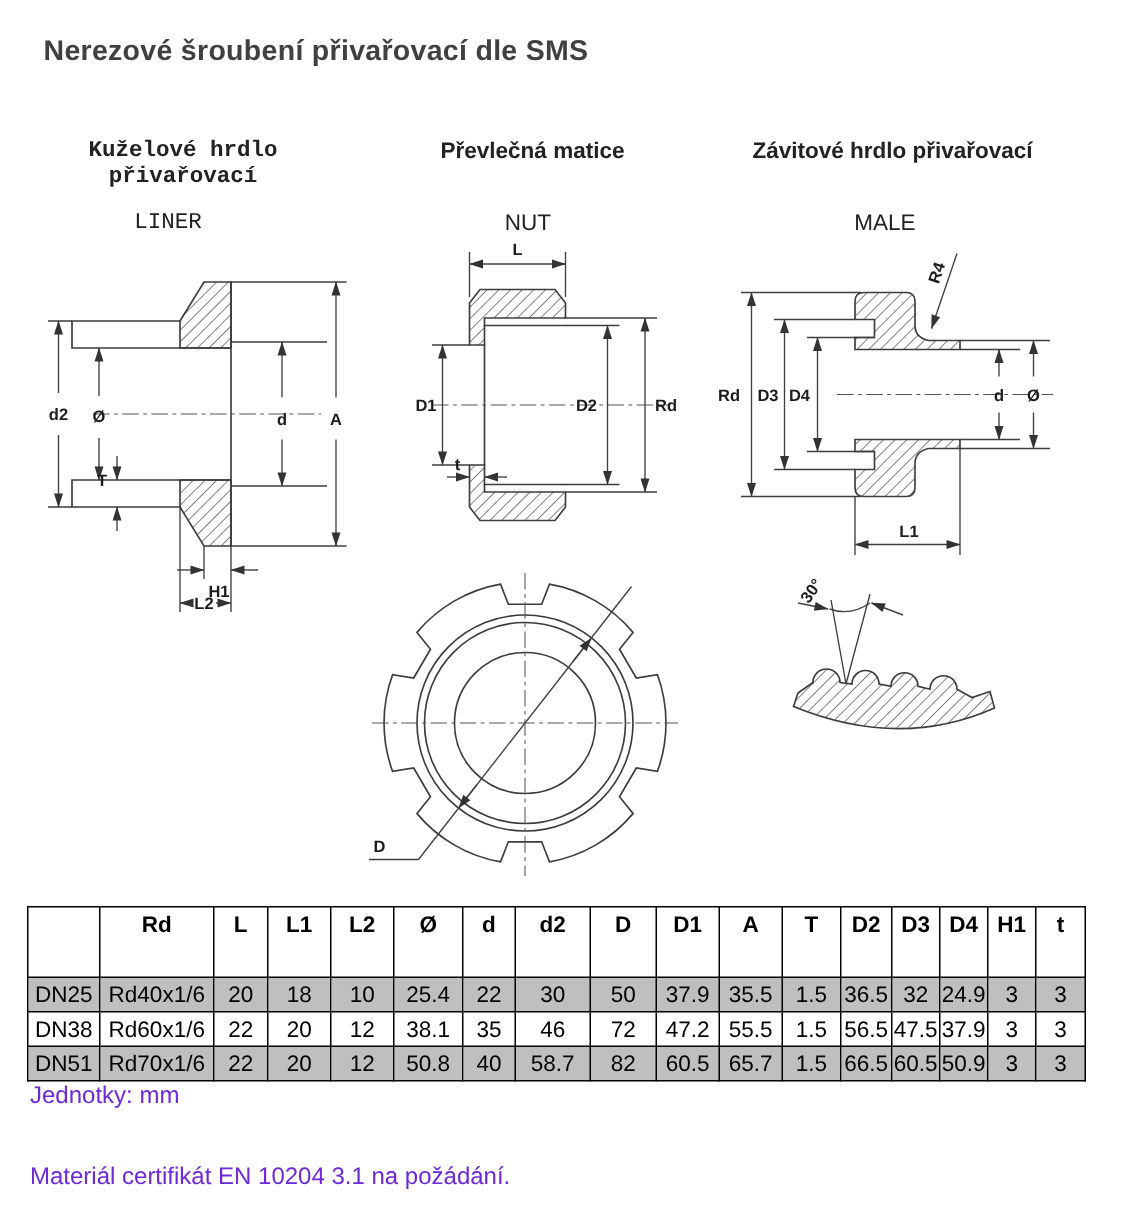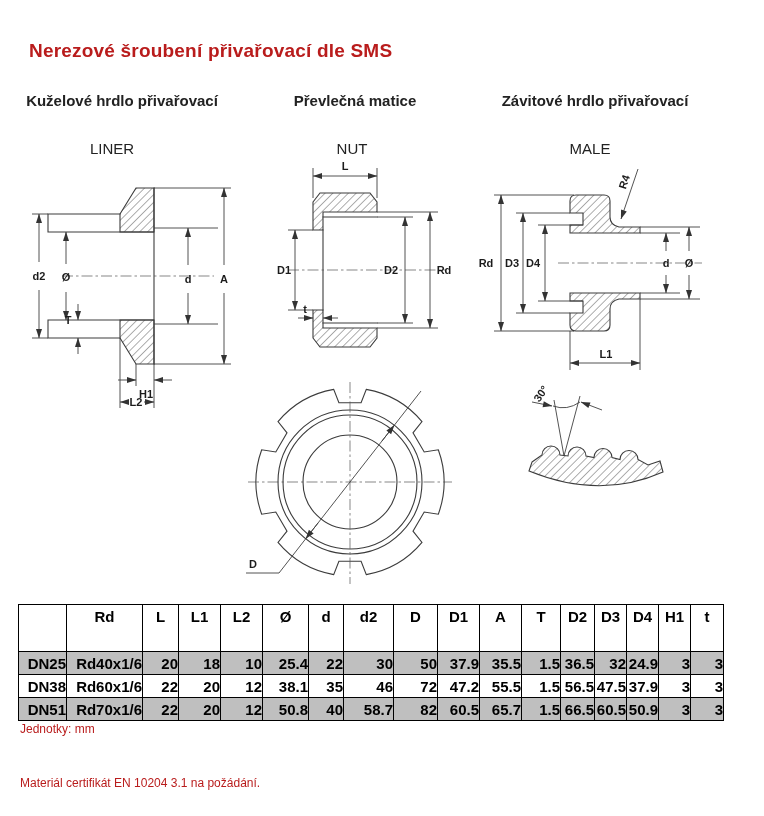--- a/index.html
+++ b/index.html
@@ -1,47 +1,47 @@
 <!DOCTYPE html>
 <html><head>
 <meta charset="utf-8">
 <style>
   html,body { margin:0; padding:0; background:#fff; }
   .page {
     position:relative; width:764px; height:816px; background:#ffffff;
     font-family:"Liberation Sans", sans-serif; color:#1a1a1a; overflow:hidden;
   }
   .title {
-    position:absolute; left:29px; top:40px;
-    font-size:19px; font-weight:700; color:#b91c1c; letter-spacing:0.2px;
+    position:absolute; left:29px; top:24px;
+    font-size:19px; font-weight:700; color:#404040; letter-spacing:0.2px;
   }
   .col-head { position:absolute; top:92px; font-size:15px; font-weight:600; color:#222; text-align:center; }
   .col-sub  { position:absolute; top:122px; font-size:15px; font-weight:500; color:#222; text-align:center;margin-top:18px; }
-  .head-1 { left:22px;  width:200px; }
+  .head-1 { left:22px;  width:200px;font-family:Liberation Mono, monospace; }
   .head-2 { left:272px; width:166px; }
   .head-3 { left:495px; width:200px; }
   .svg-abs { position:absolute; }
   
   .ol { stroke:#3c3c3c; stroke-width:1.1; fill:none; stroke-linecap:square; }
   .hl { fill:url(#hatch); stroke:#3c3c3c; stroke-width:1.1; stroke-linejoin:miter; }
   .dl { stroke:#3f3f3f; stroke-width:0.9; fill:none; }
   .cl { stroke:#555; stroke-width:0.7; fill:none; stroke-dasharray:11 3 2.5 3; }
   .dt { font:bold 11px "Liberation Sans", sans-serif; fill:#1c1c1c; text-anchor:middle; }
   
   .dims-table {
     position:absolute; left:18px; top:604px; width:698px;
     border-collapse:collapse; table-layout:fixed; font-size:15px; color:#000;
   }
   .dims-table th, .dims-table td {
     border:1px solid #000; text-align:center; padding:0; overflow:hidden; white-space:nowrap;
   }
   .dims-table thead th { height:43px; vertical-align:top; padding-top:3px; font-weight:700; background:#fff; }
-  .dims-table tbody td { height:22px; font-weight:700;text-align:right; }
+  .dims-table tbody td { height:22px; font-weight:400; }
   .dims-table tr.shaded td { background:#bfbfbf; }
-  .note { position:absolute; left:20px; font-size:12px; color:#b91c1c; }
+  .note { position:absolute; left:20px; font-size:16px; color:#6d28d9; }
   .note-units { top:722px; }
   .note-material { top:776px; }
 </style>
 </head>
 <body>
 
 <div class="page">
 
   <svg width="0" height="0" style="position:absolute" aria-hidden="true">
     <defs>

